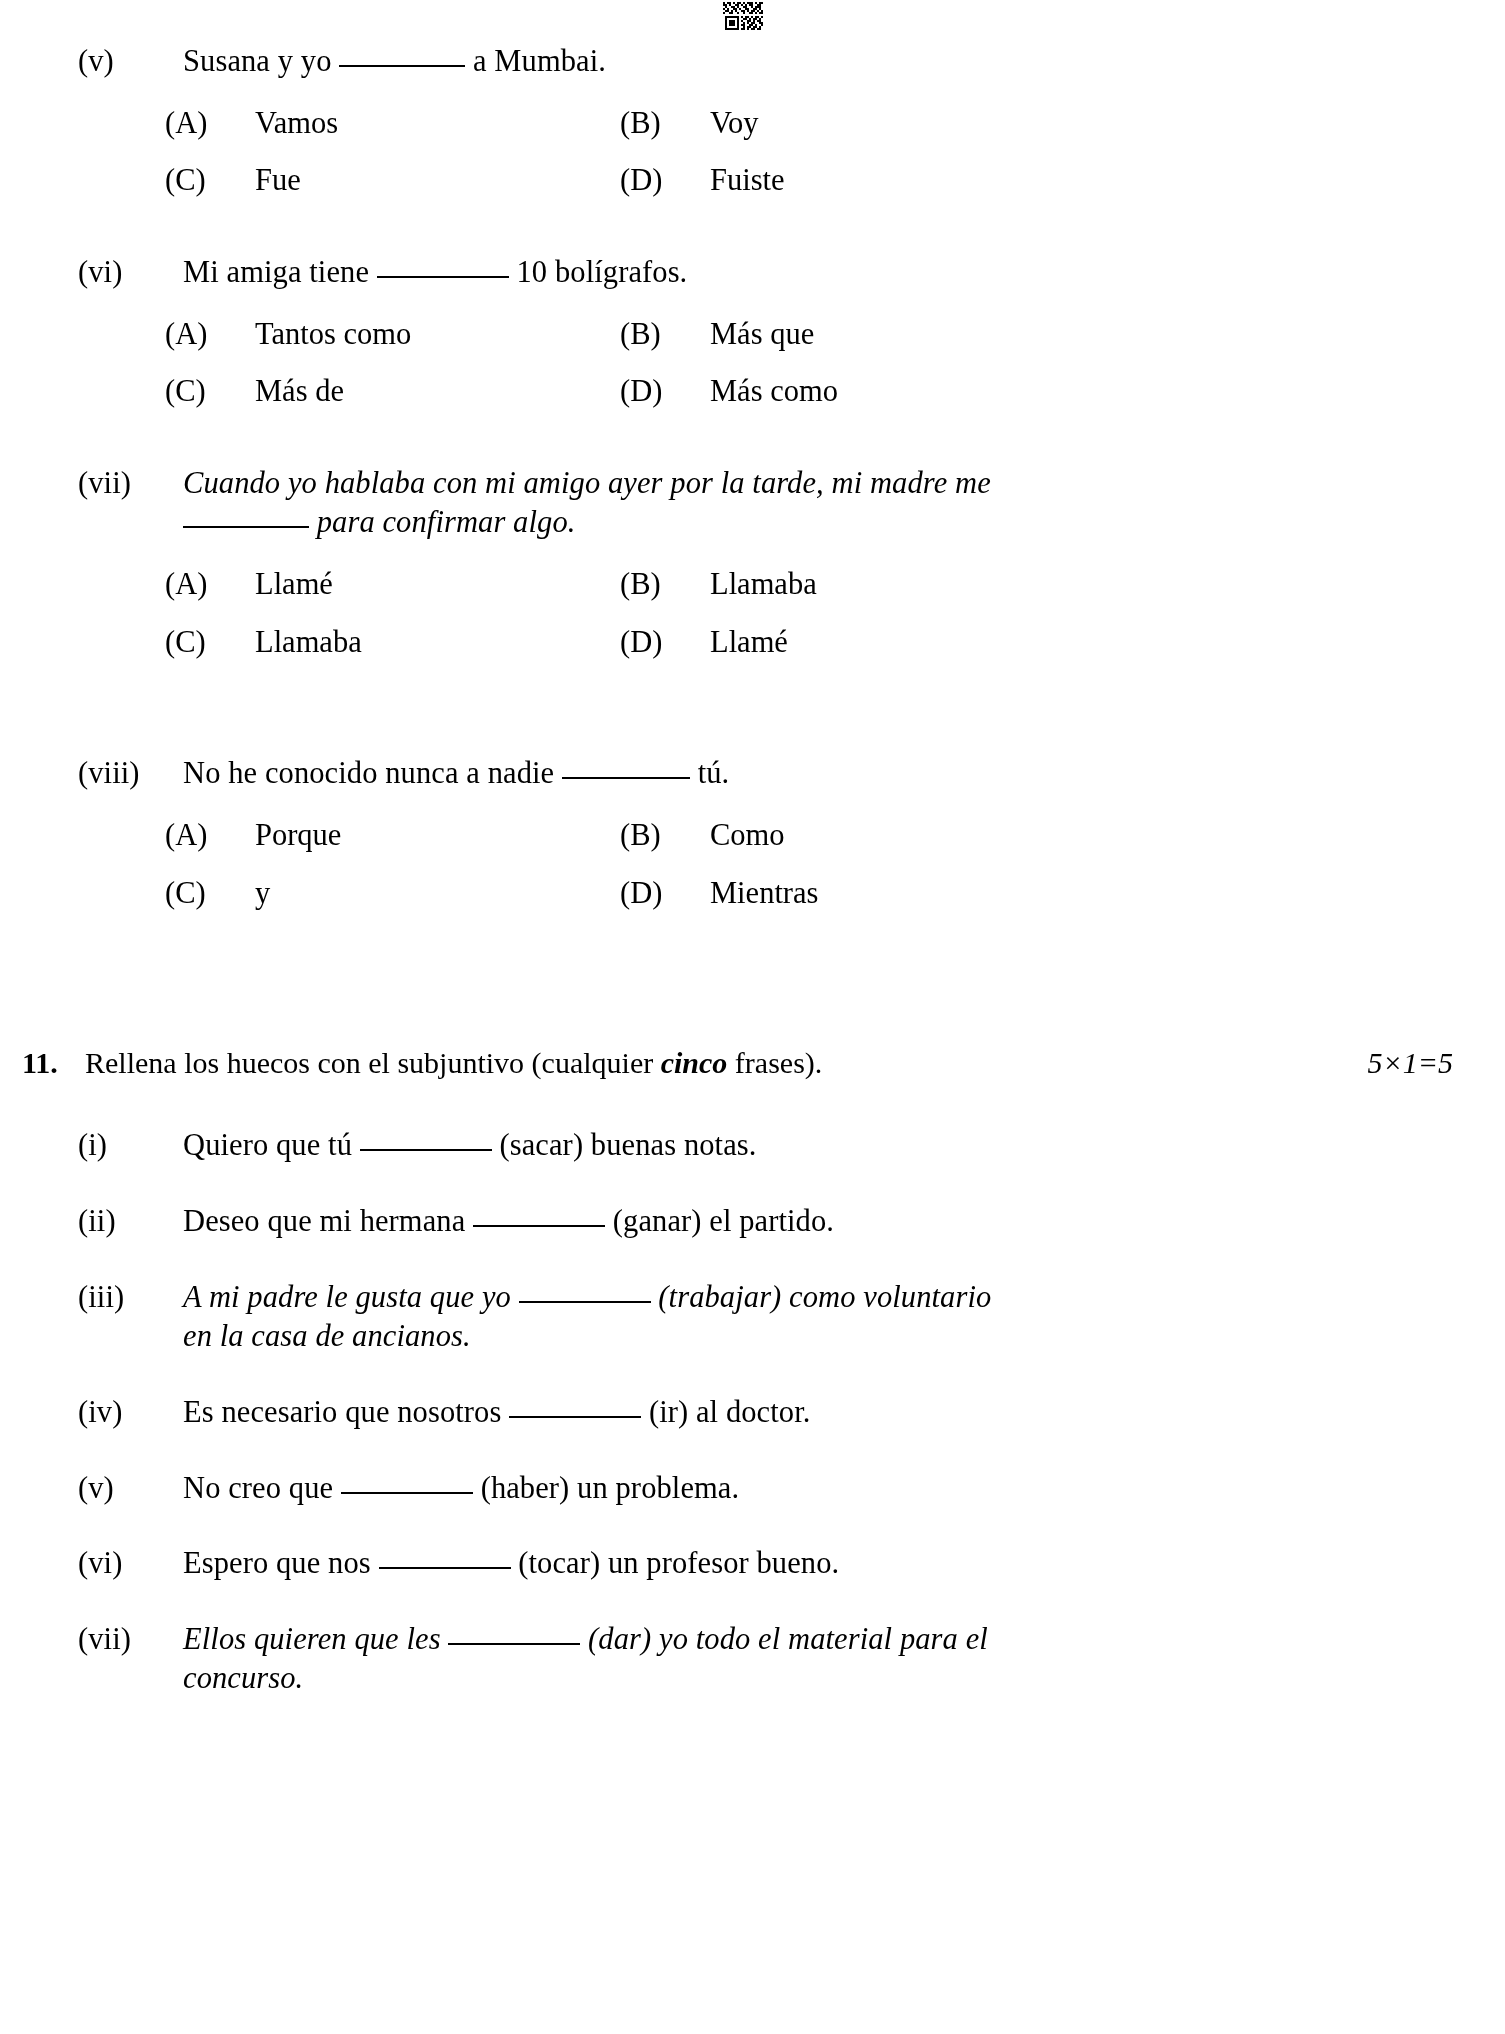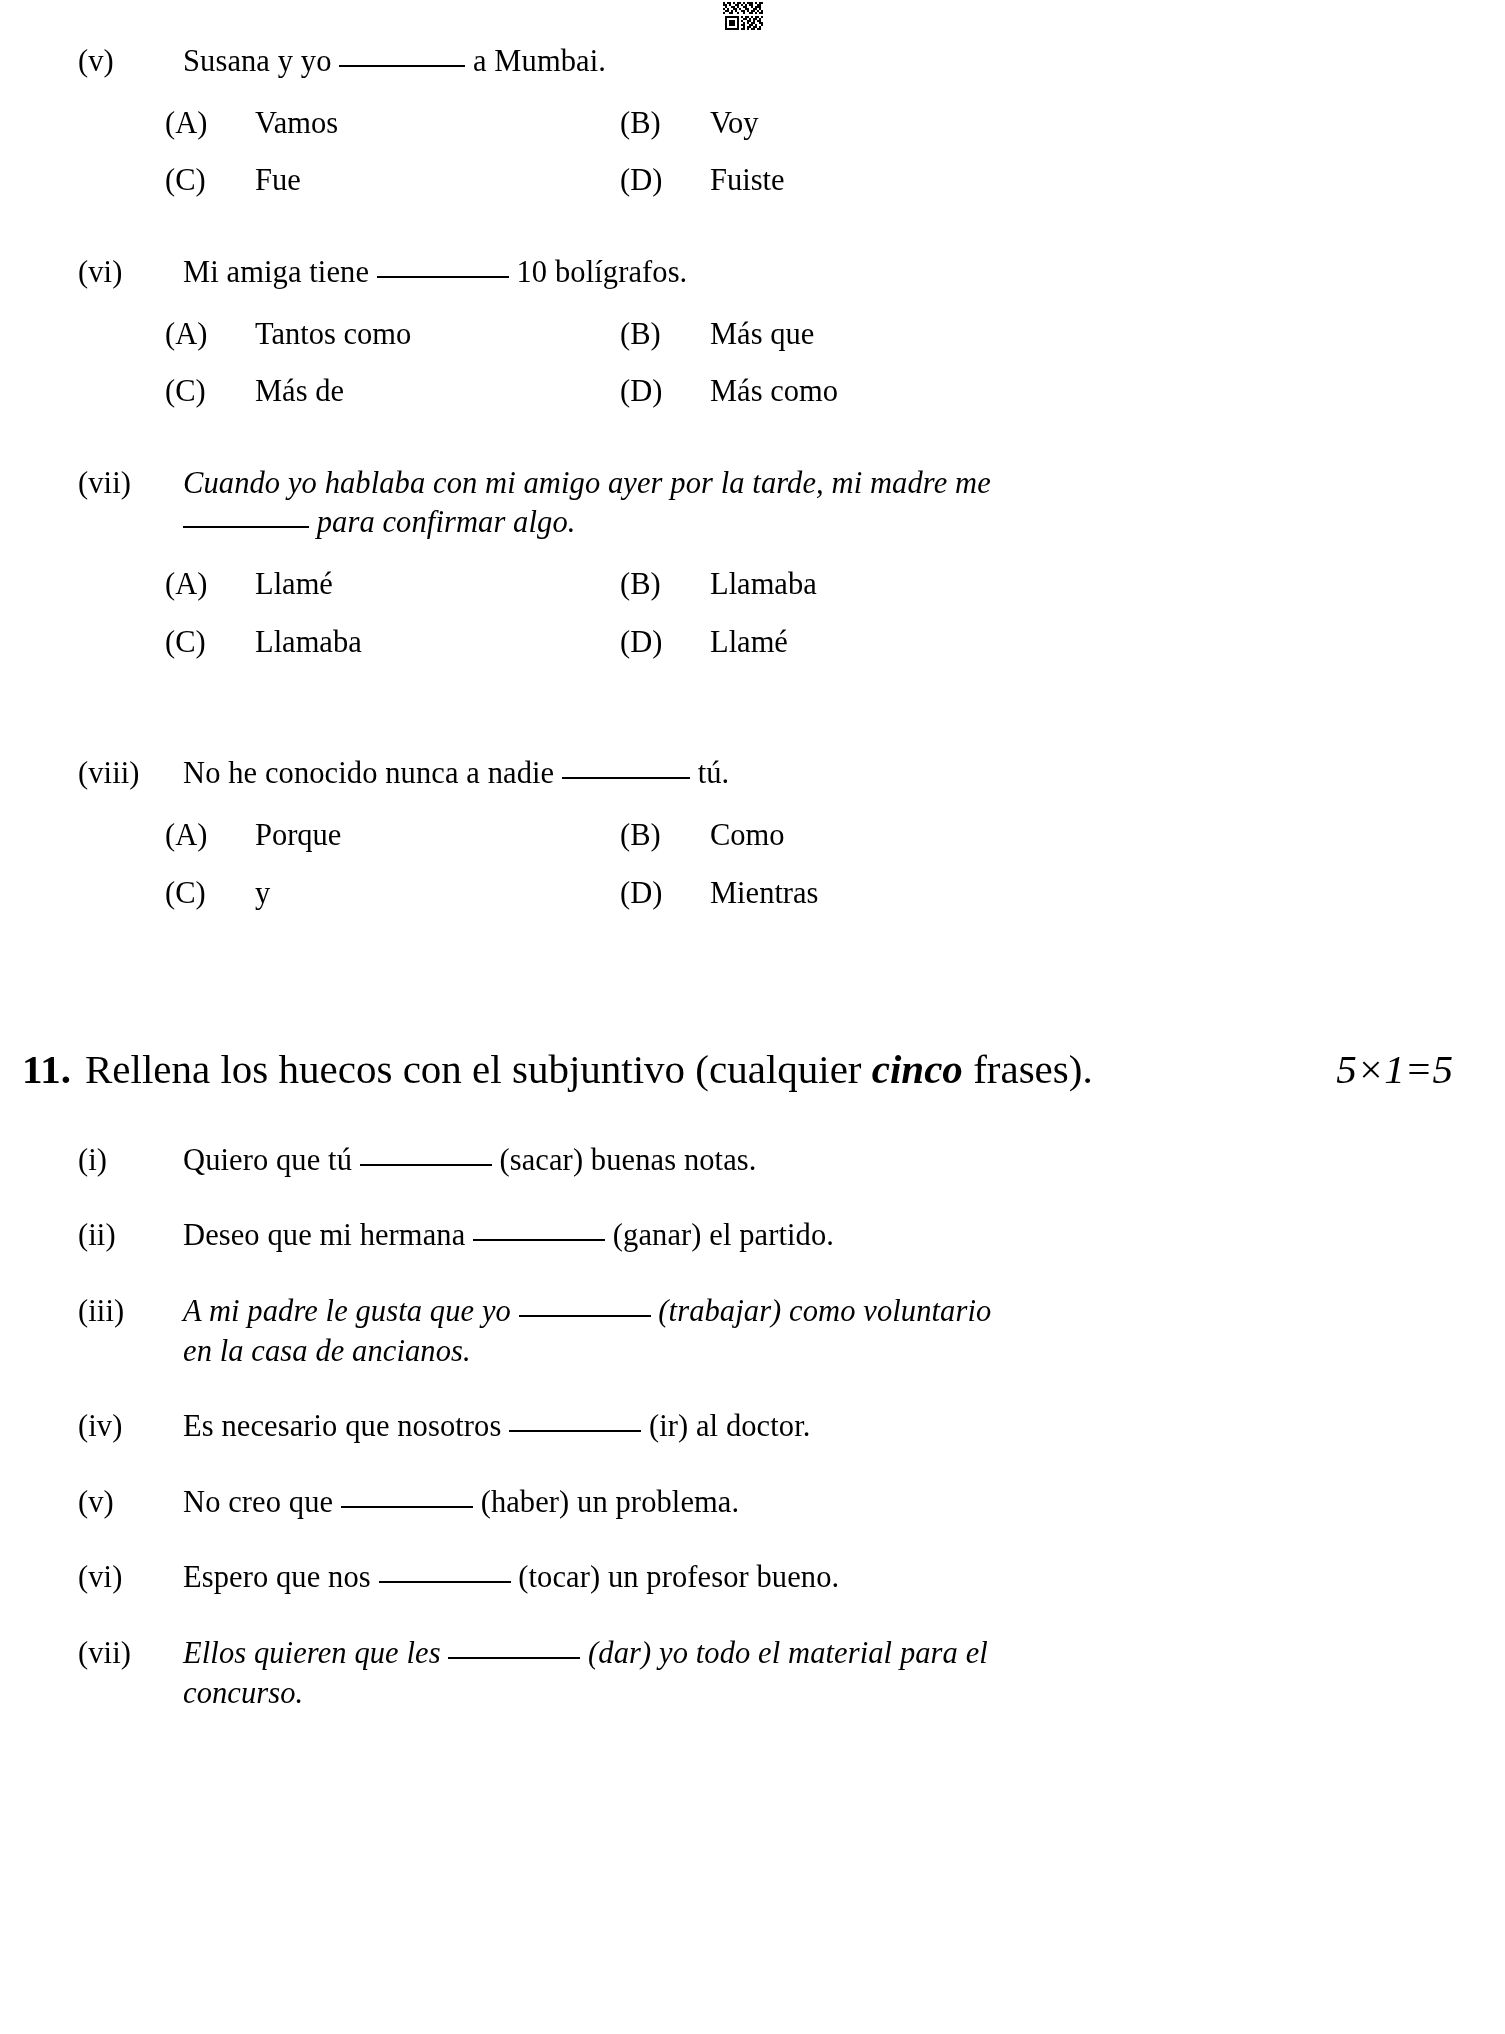--- a/index.html
+++ b/index.html
@@ -97,21 +97,21 @@
   }
   .blank.w1 { width: 126px; }
   .blank.w2 { width: 132px; }
   .blank.w3 { width: 126px; }
   .blank.w4 { width: 128px; }
 
   
   .main-q {
     display: flex;
     align-items: flex-start;
-    font-size: 41px;
+    font-size: 30px;
     line-height: 1.30;
   }
   .main-q .mq-num {
     flex: 0 0 auto;
     width: 63px;
     padding-left: 22px;
     font-weight: bold;
   }
   .main-q .mq-text {
     flex: 1 1 auto;

